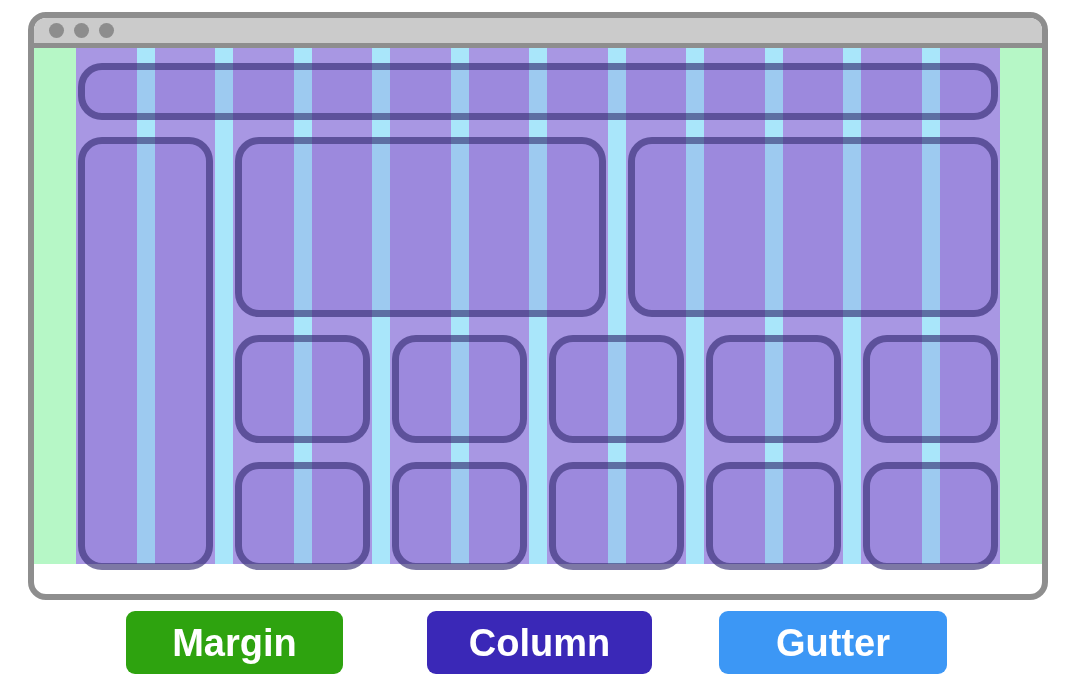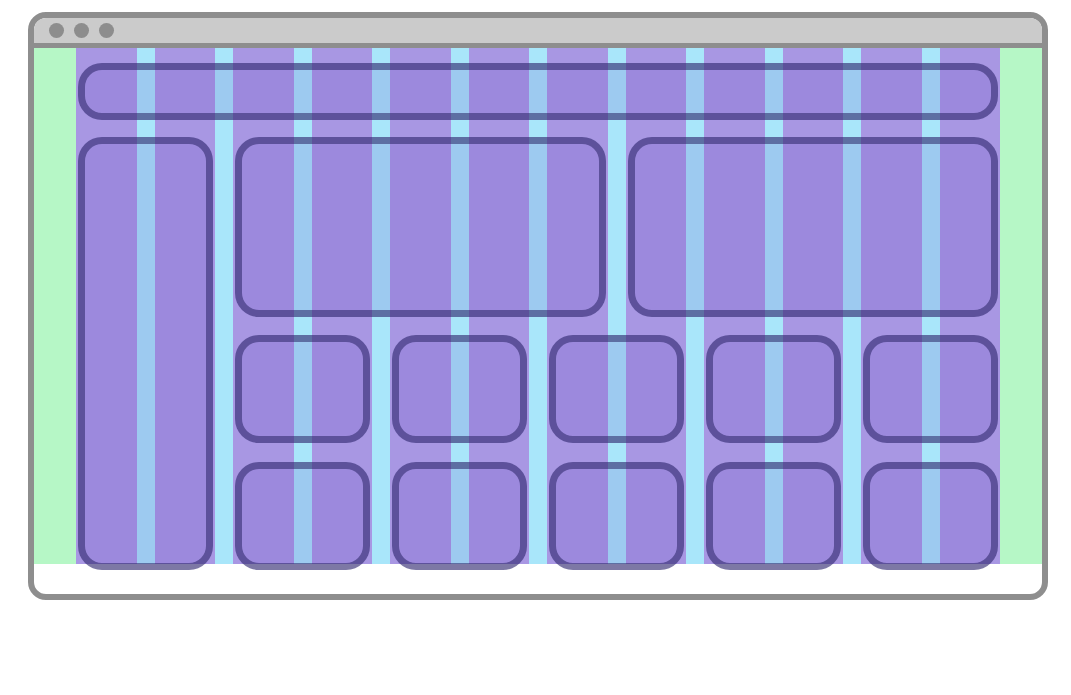--- a/index.html
+++ b/index.html
@@ -71,13 +71,24 @@
           <div class="block" style="left: 672px; width: 135px; top: 287px; height: 108px; background: rgba(105, 75, 195, 0.18); border: 7px solid rgba(40, 35, 100, 0.55);"></div>
           <div class="block" style="left: 829px; width: 135px; top: 287px; height: 108px; background: rgba(105, 75, 195, 0.18); border: 7px solid rgba(40, 35, 100, 0.55);"></div>
           <div class="block" style="left: 201px; width: 135px; top: 414px; height: 108px; background: rgba(105, 75, 195, 0.18); border: 7px solid rgba(40, 35, 100, 0.55);"></div>
           <div class="block" style="left: 358px; width: 135px; top: 414px; height: 108px; background: rgba(105, 75, 195, 0.18); border: 7px solid rgba(40, 35, 100, 0.55);"></div>
           <div class="block" style="left: 515px; width: 135px; top: 414px; height: 108px; background: rgba(105, 75, 195, 0.18); border: 7px solid rgba(40, 35, 100, 0.55);"></div>
           <div class="block" style="left: 672px; width: 135px; top: 414px; height: 108px; background: rgba(105, 75, 195, 0.18); border: 7px solid rgba(40, 35, 100, 0.55);"></div>
           <div class="block" style="left: 829px; width: 135px; top: 414px; height: 108px; background: rgba(105, 75, 195, 0.18); border: 7px solid rgba(40, 35, 100, 0.55);"></div>
         </div>
     </div>
   </div>
+  <div class="legend">
+      <div class="chip" style="background: rgb(46, 163, 15);">
+        <span style="color: rgb(255, 255, 255);">Margin</span>
+      </div>
+      <div class="chip" style="background: rgb(58, 40, 183);">
+        <span style="color: rgb(255, 255, 255);">Column</span>
+      </div>
+      <div class="chip" style="background: rgb(60, 151, 245);">
+        <span style="color: rgb(255, 255, 255);">Gutter</span>
+      </div>
+    </div>
 </div>
 
 </body></html>

